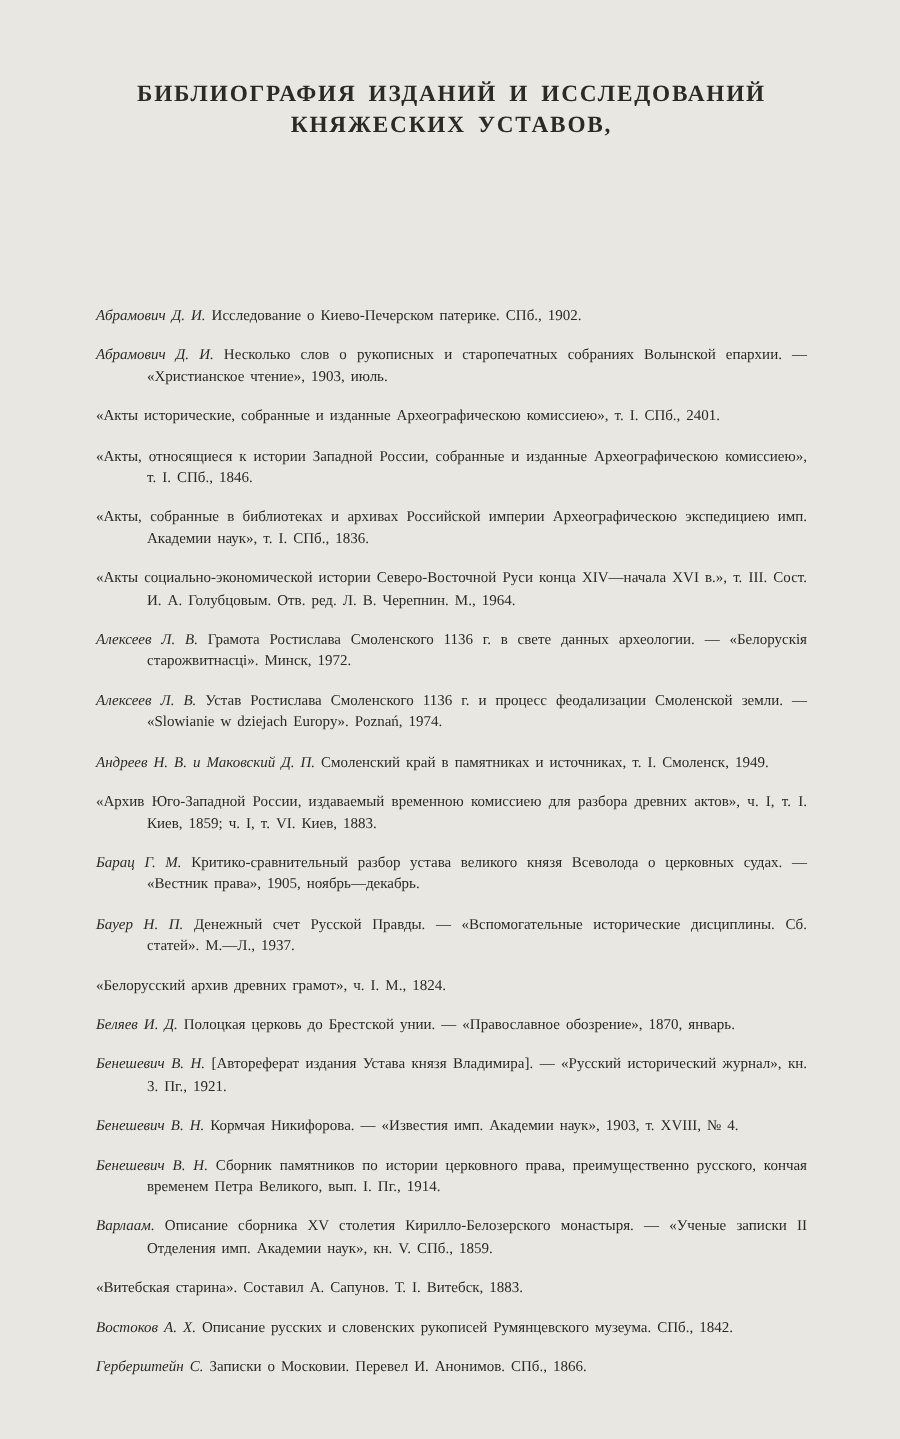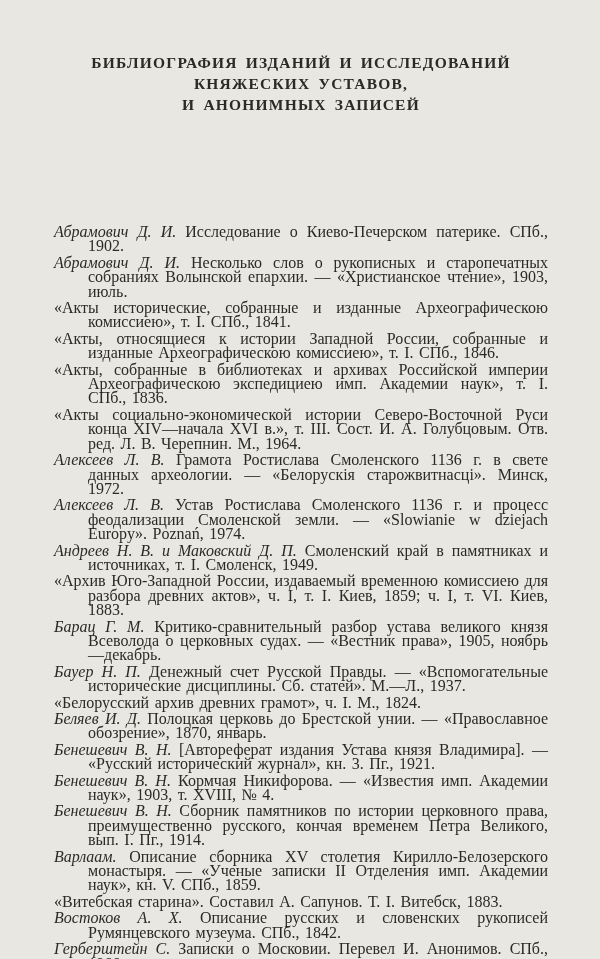--- a/index.html
+++ b/index.html
@@ -30,44 +30,43 @@
     font-weight: bold;
     line-height: 21px;
     letter-spacing: 1.2px;
     word-spacing: 3px;
   }
   .title .tline { display: block; }
   .entries {
     margin-top: 110px;
   }
   .entry {
-    margin: 2px;
-    font-size: 16px;
+    margin: 12px;
+    font-size: 10px;
     line-height: 14.4px;
     text-align: justify;
     padding-left: 34px;
     text-indent: -34px;
     word-spacing: 1.5px;
   }
   .entry i { font-style: italic; }
 </style>
 </head>
 <body>
 
 <div class="page">
   <h1 class="title">
     <span class="tline">БИБЛИОГРАФИЯ ИЗДАНИЙ И ИССЛЕДОВАНИЙ</span>
     <span class="tline">КНЯЖЕСКИХ УСТАВОВ,</span>
-    <span class="tline">И АНОНИМНЫХ ЗАПИСЕЙ</span>
   </h1>
 
   <div class="entries">
       <p class="entry"><i>Абрамович Д. И.</i> <span>Исследование о Киево-Печерском патерике. СПб., 1902.</span></p>
       <p class="entry"><i>Абрамович Д. И.</i> <span>Несколько слов о рукописных и старопечатных собраниях Волынской епархии. — «Христианское чтение», 1903, июль.</span></p>
-      <p class="entry"><span>«Акты исторические, собранные и изданные Археографическою комиссиею», т. I. СПб., 1841.</span></p>
+      <p class="entry"><span>«Акты исторические, собранные и изданные Археографическою комиссиею», т. I. СПб., 2401.</span></p>
       <p class="entry"><span>«Акты, относящиеся к истории Западной России, собранные и изданные Археографическою комиссиею», т. I. СПб., 1846.</span></p>
       <p class="entry"><span>«Акты, собранные в библиотеках и архивах Российской империи Археографическою экспедициею имп. Академии наук», т. I. СПб., 1836.</span></p>
       <p class="entry"><span>«Акты социально-экономической истории Северо-Восточной Руси конца XIV—начала XVI в.», т. III. Сост. И. А. Голубцовым. Отв. ред. Л. В. Черепнин. М., 1964.</span></p>
       <p class="entry"><i>Алексеев Л. В.</i> <span>Грамота Ростислава Смоленского 1136 г. в свете данных археологии. — «Белорускія старожвитнасці». Минск, 1972.</span></p>
       <p class="entry"><i>Алексеев Л. В.</i> <span>Устав Ростислава Смоленского 1136 г. и процесс феодализации Смоленской земли. — «Slowianie w dziejach Europy». Poznań, 1974.</span></p>
       <p class="entry"><i>Андреев Н. В. и Маковский Д. П.</i> <span>Смоленский край в памятниках и источниках, т. I. Смоленск, 1949.</span></p>
       <p class="entry"><span>«Архив Юго-Западной России, издаваемый временною комиссиею для разбора древних актов», ч. I, т. I. Киев, 1859; ч. I, т. VI. Киев, 1883.</span></p>
       <p class="entry"><i>Барац Г. М.</i> <span>Критико-сравнительный разбор устава великого князя Всеволода о церковных судах. — «Вестник права», 1905, ноябрь—декабрь.</span></p>
       <p class="entry"><i>Бауер Н. П.</i> <span>Денежный счет Русской Правды. — «Вспомогательные исторические дисциплины. Сб. статей». М.—Л., 1937.</span></p>
       <p class="entry"><span>«Белорусский архив древних грамот», ч. I. М., 1824.</span></p>

